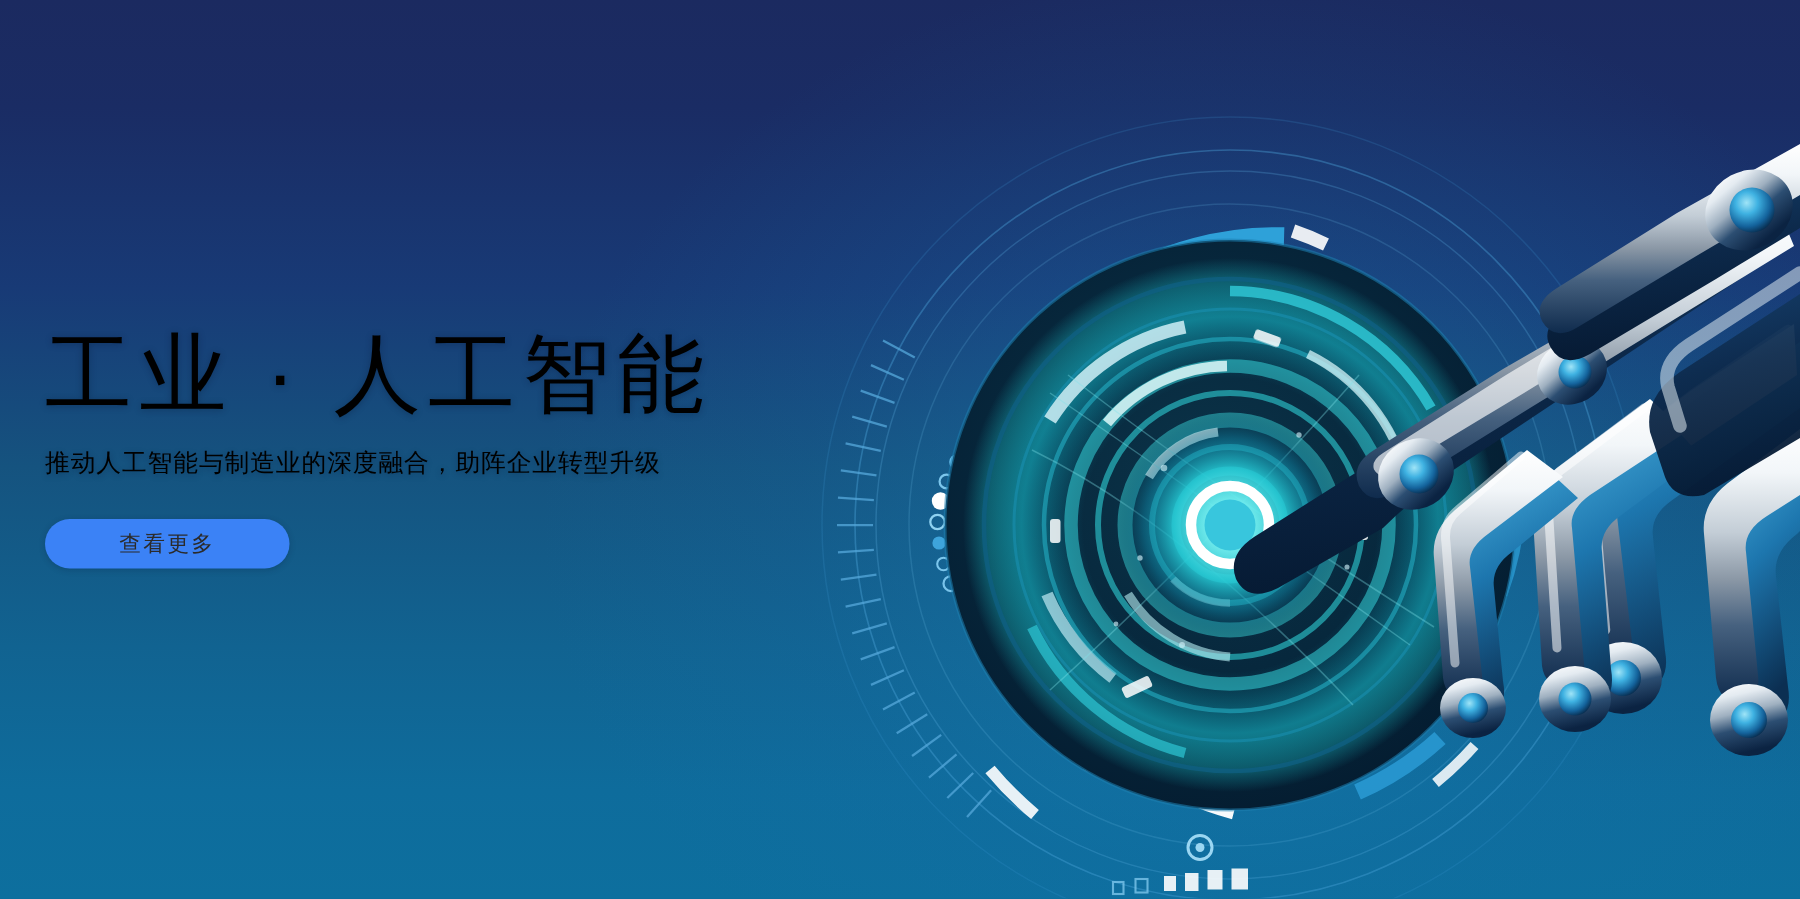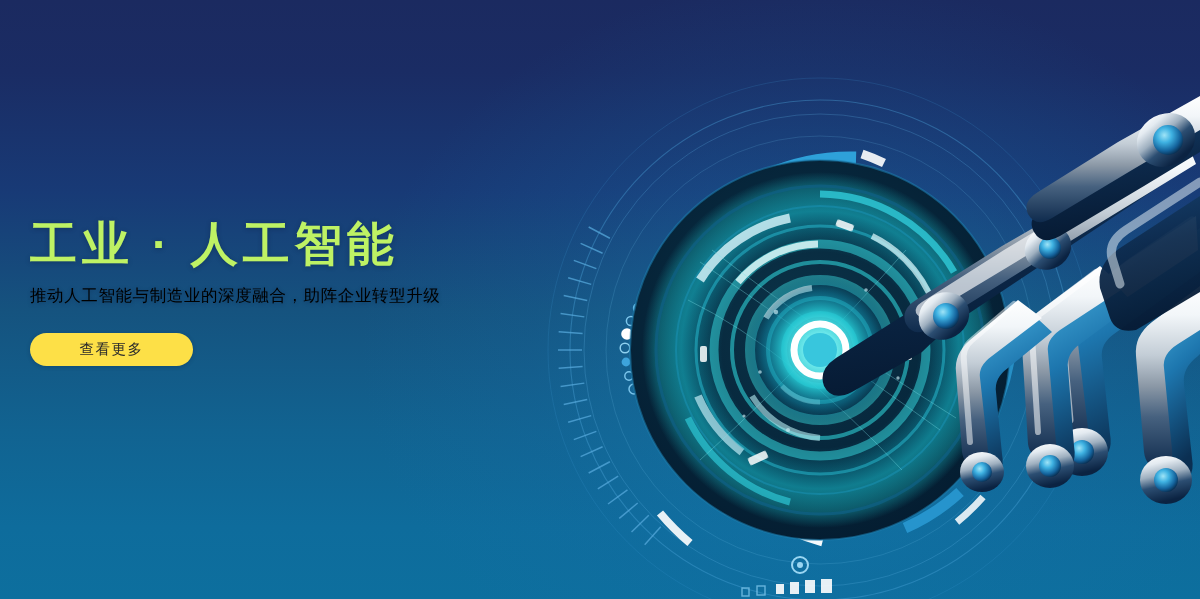--- a/index.html
+++ b/index.html
@@ -31,42 +31,42 @@
       rgba(25,110,170,0.16) 45%,
       rgba(0,0,0,0) 72%);
   }
 
   
   #copy{
     position:absolute;left:30px;top:216px;width:520px;
     z-index:40;
   }
   #hero-title{
-    color:#bef264;
-    font-size:47px;
+    color:#000000;
+    font-size:58px;
     line-height:1.18;
-    font-weight:700;
+    font-weight:400;
     letter-spacing:5px;
     margin:0 0 14px 0;
     white-space:nowrap;
     text-shadow:0 1px 5px rgba(0,20,50,.30);
   }
   #hero-sub{
     color:#000000;
     font-size:16.5px;
     font-weight:500;
     letter-spacing:.6px;
     margin:0 0 26px 0;
     white-space:nowrap;
     text-shadow:0 1px 4px rgba(0,20,50,.32);
   }
   #cta{
     display:inline-flex;align-items:center;justify-content:center;
     width:163px;height:33px;
-    background:#fde047;border:none;border-radius:17px;
+    background:#3b82f6;border:none;border-radius:17px;
     color:#2b2b2b;font-size:14.5px;font-weight:500;letter-spacing:1.5px;
     font-family:inherit;cursor:pointer;padding:0;
     box-shadow:0 1px 4px rgba(0,25,55,.22);
   }
 
   
   #art{
     position:absolute;left:0;top:0;width:1200px;height:599px;
     z-index:20;pointer-events:none;
   }

